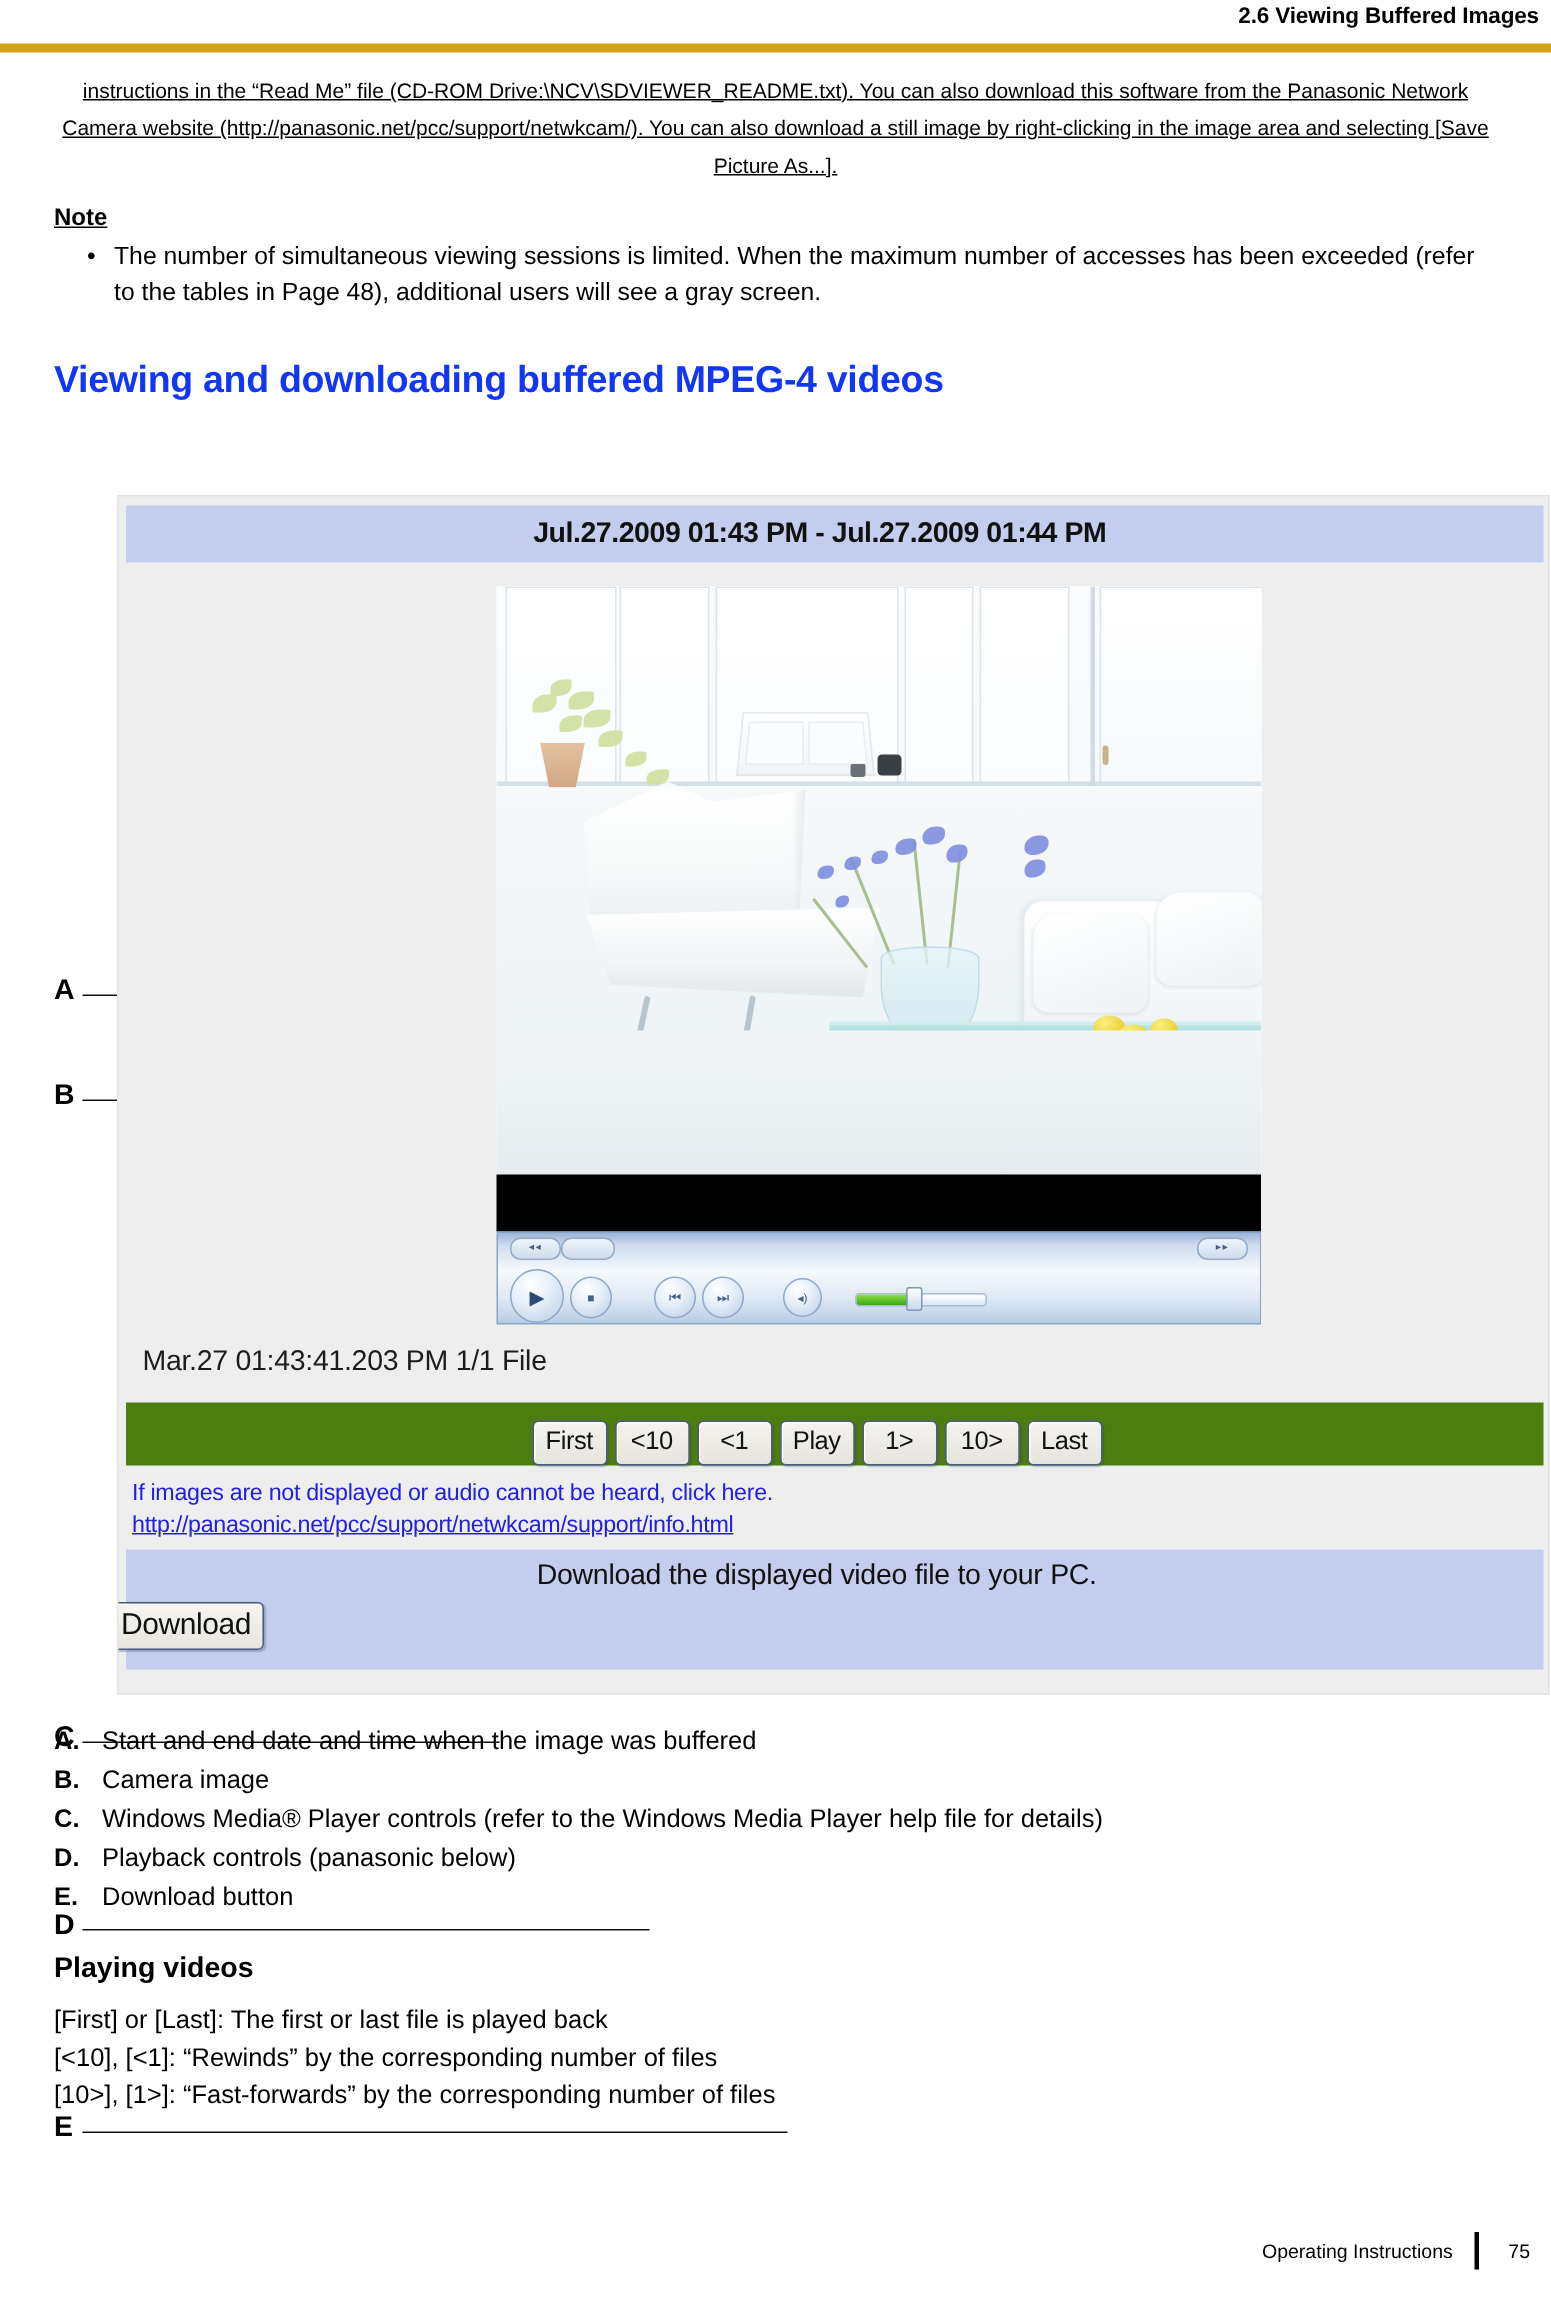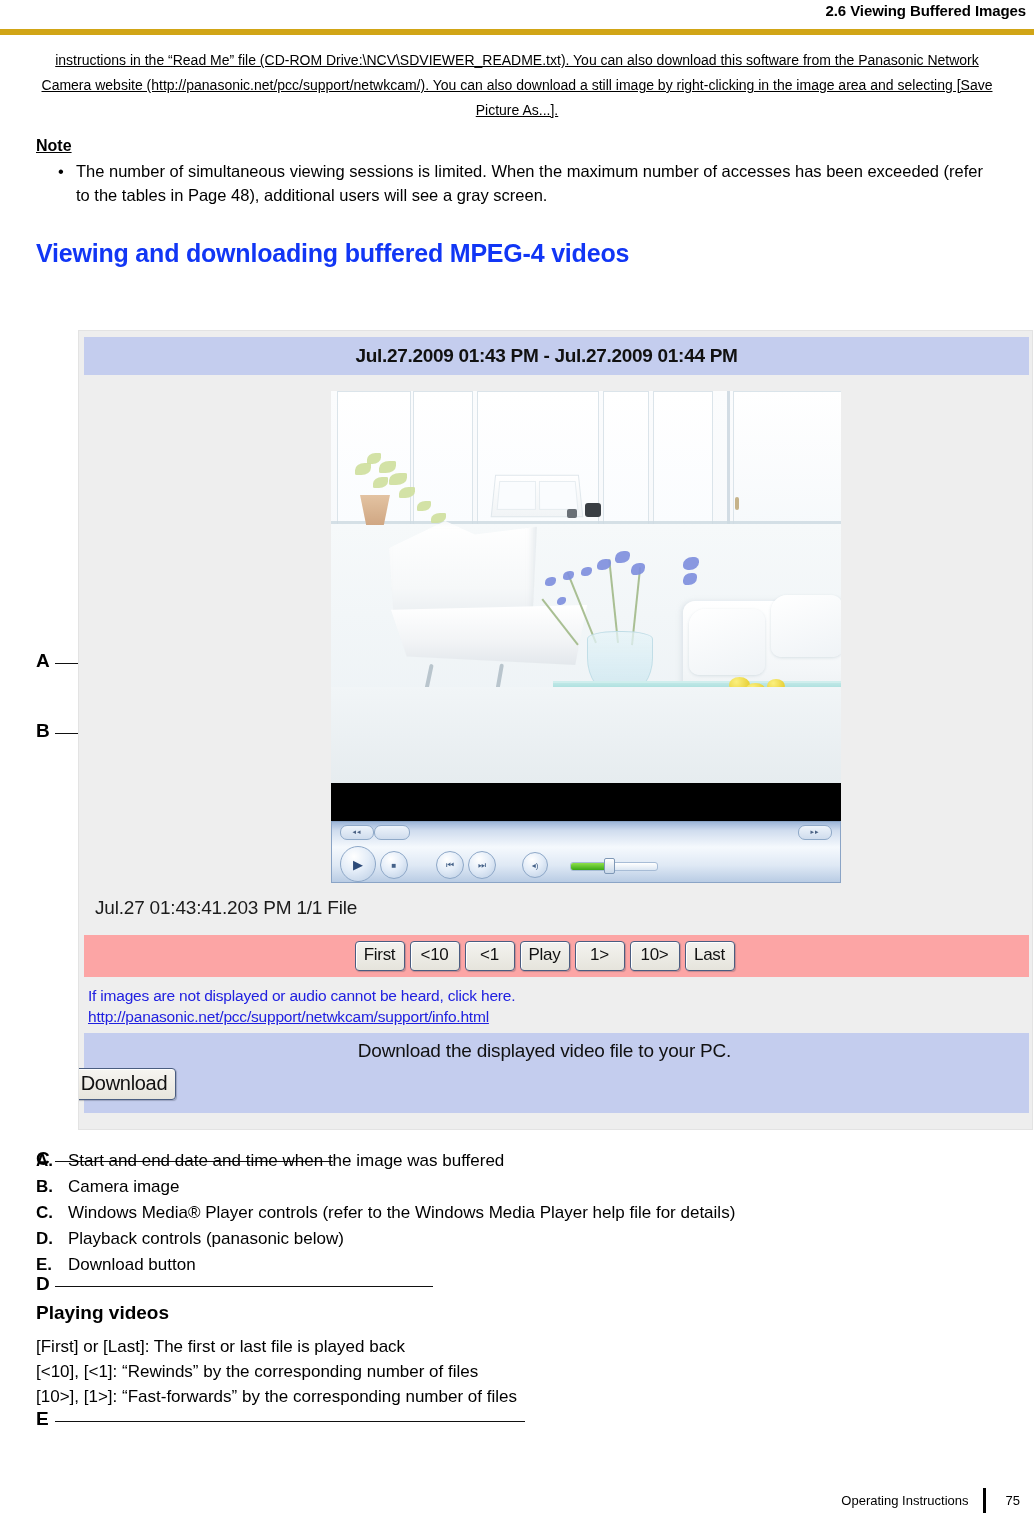--- a/index.html
+++ b/index.html
@@ -374,23 +374,23 @@
     letter-spacing: -0.2px;
   }
 
   
   .ss-playbar {
     position: absolute;
     left: 5px;
     top: 604px;
     width: 945px;
     height: 42px;
-    background: #fca5a5;
+    background: #4d7c0f;
     display: flex;
-    align-items: center;
+    align-items: flex-end;
     justify-content: center;
   }
   .pb-btns { display: flex; gap: 5px; transform: translateX(-12px); }
   .pb-btn {
     min-width: 34px;
     height: 28px;
     padding: 0 7px;
     background: linear-gradient(180deg,#f4f3ef 0%, #e6e4dc 100%);
     border: 1px solid #4a5d80;
     border-radius: 4px;
@@ -667,21 +667,21 @@
       <div class="wmp-btn" style="left:190px; top:30px; width:24px; height:24px;">
         <span style="font-size:8px; color:#456289;">◂)</span>
       </div>
 
       <div class="wmp-seek" style="left:238px; top:40px; width:86px;">
         <div class="fill" style="width:38px;"></div>
       </div>
       <div class="wmp-knob" style="left:272px; top:36px;"></div>
     </div>
 
-    <div class="ss-filetime">Jul.27 01:43:41.203 PM   1/1 File</div>
+    <div class="ss-filetime">Mar.27 01:43:41.203 PM   1/1 File</div>
 
     <div class="ss-playbar">
       <div class="pb-btns">
         <div class="pb-btn">First</div>
         <div class="pb-btn">&lt;10</div>
         <div class="pb-btn">&lt;1</div>
         <div class="pb-btn">Play</div>
         <div class="pb-btn">1&gt;</div>
         <div class="pb-btn">10&gt;</div>
         <div class="pb-btn">Last</div>

